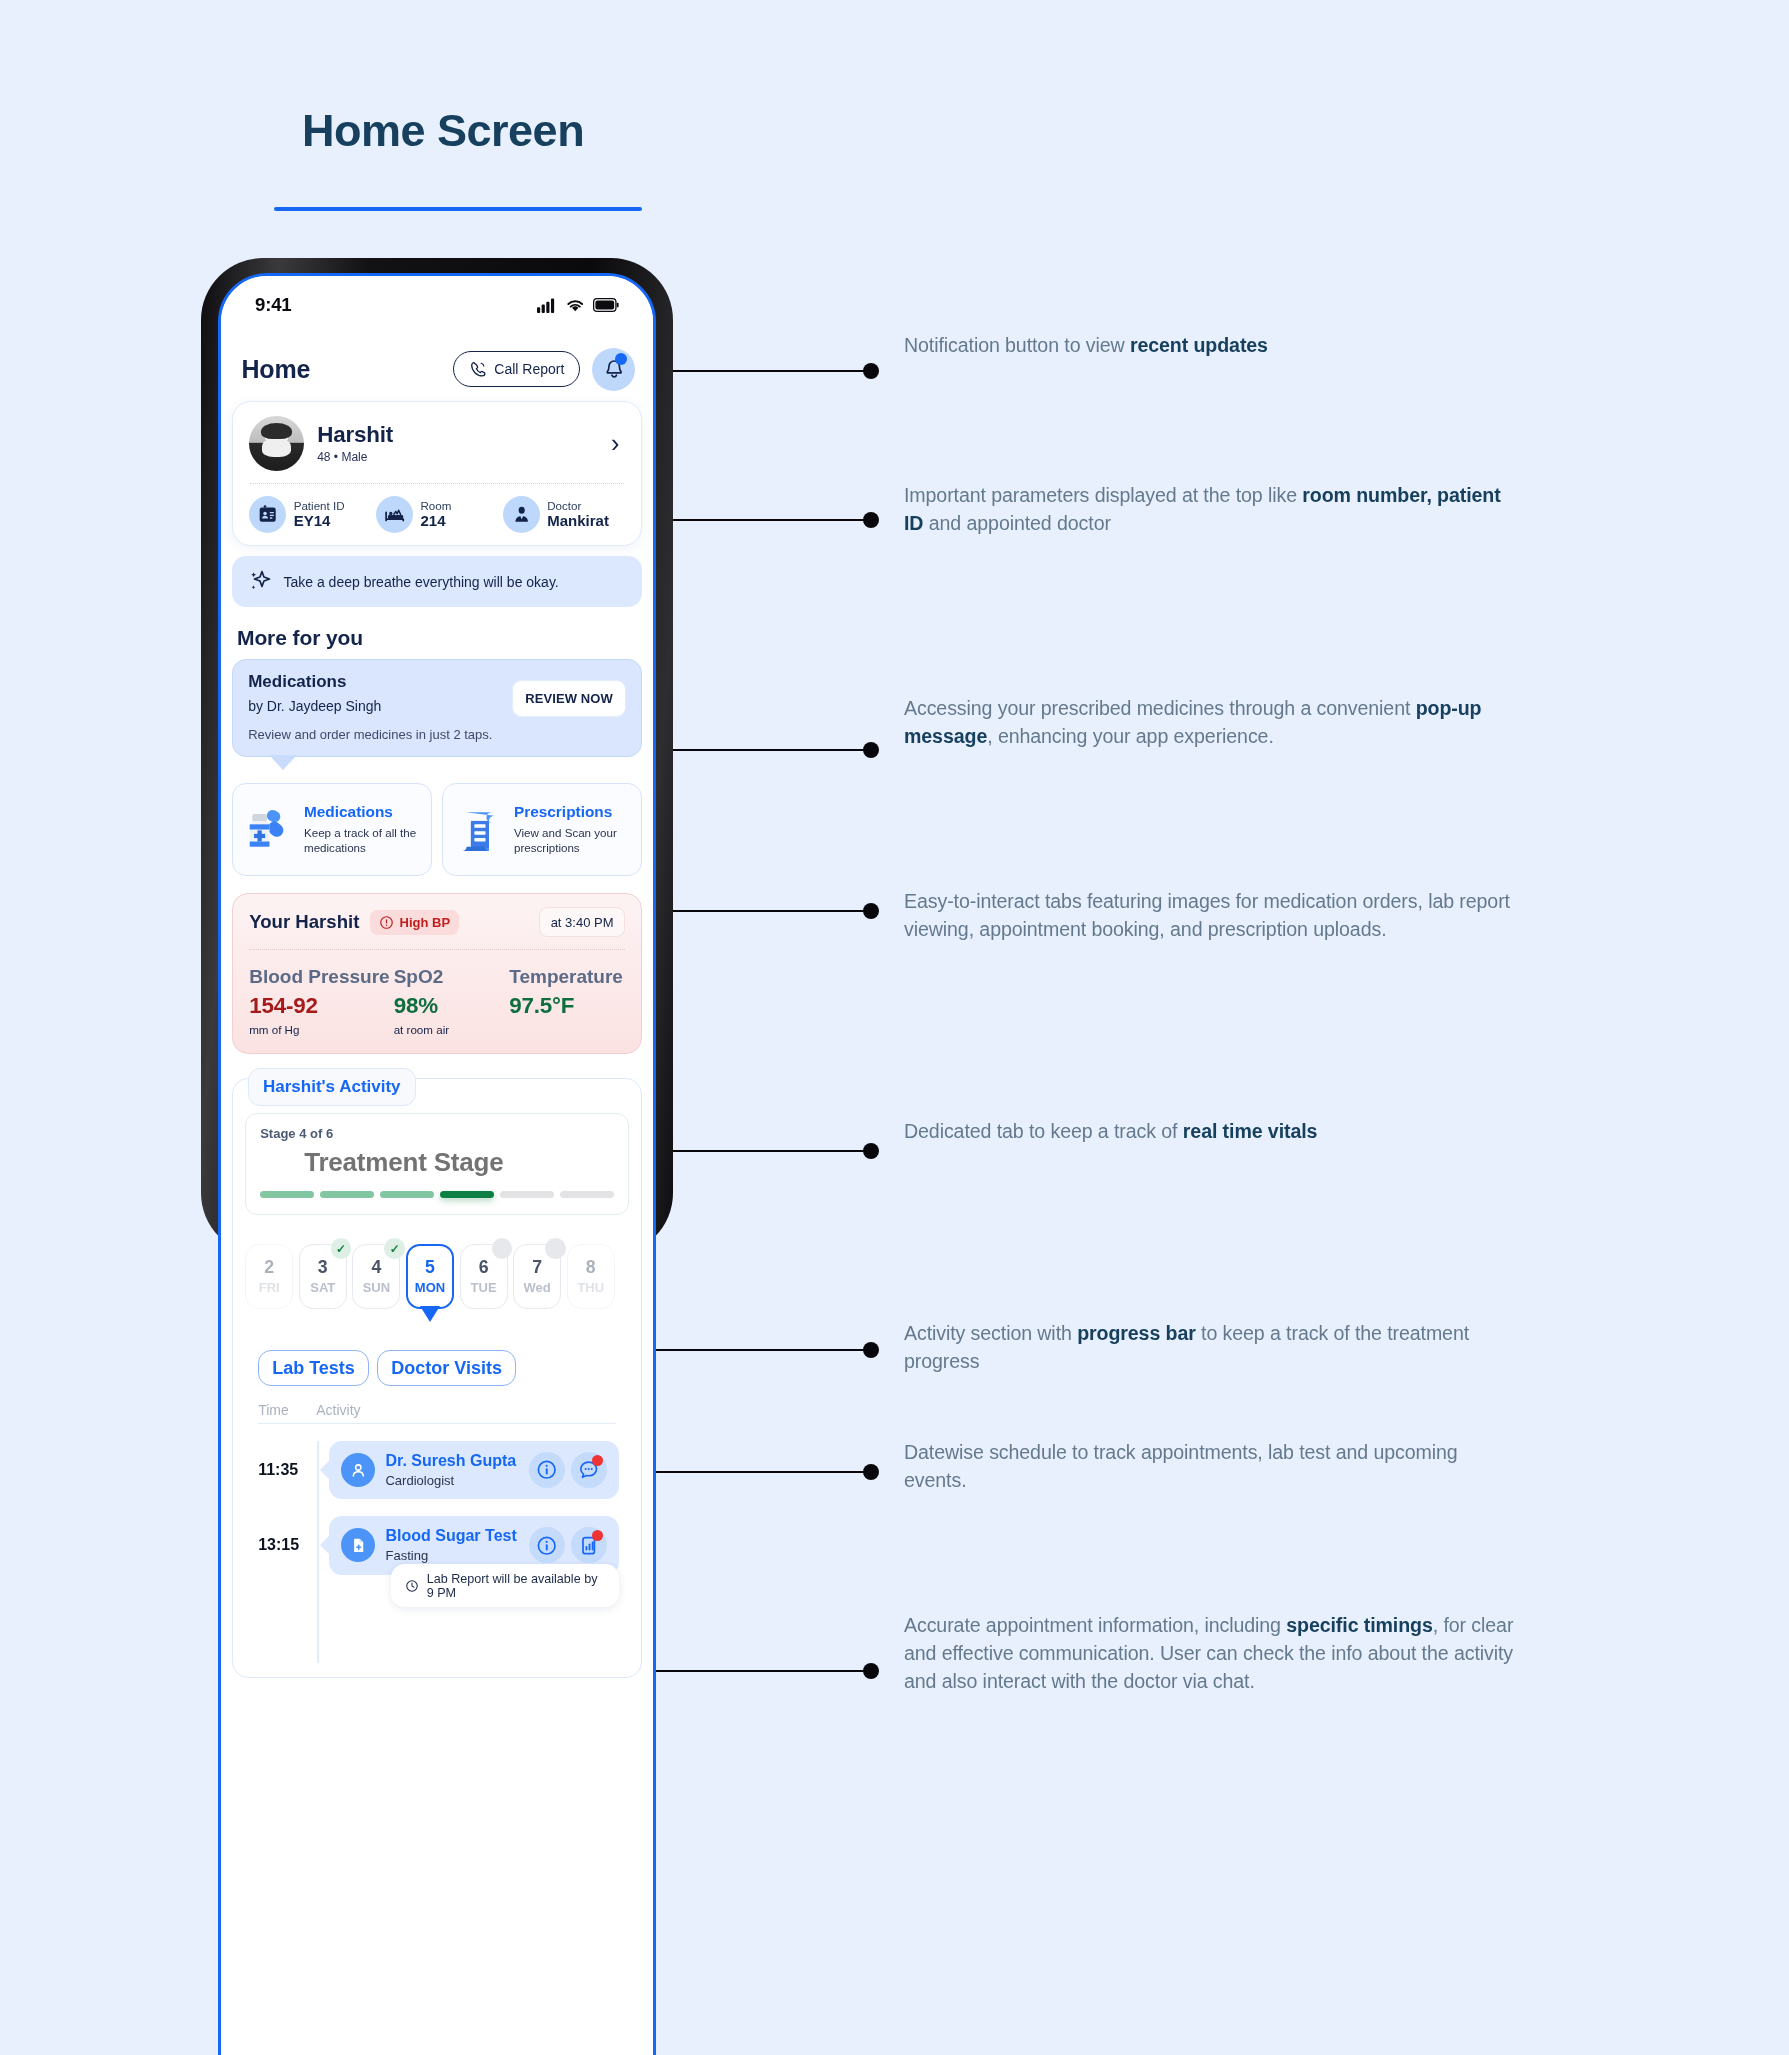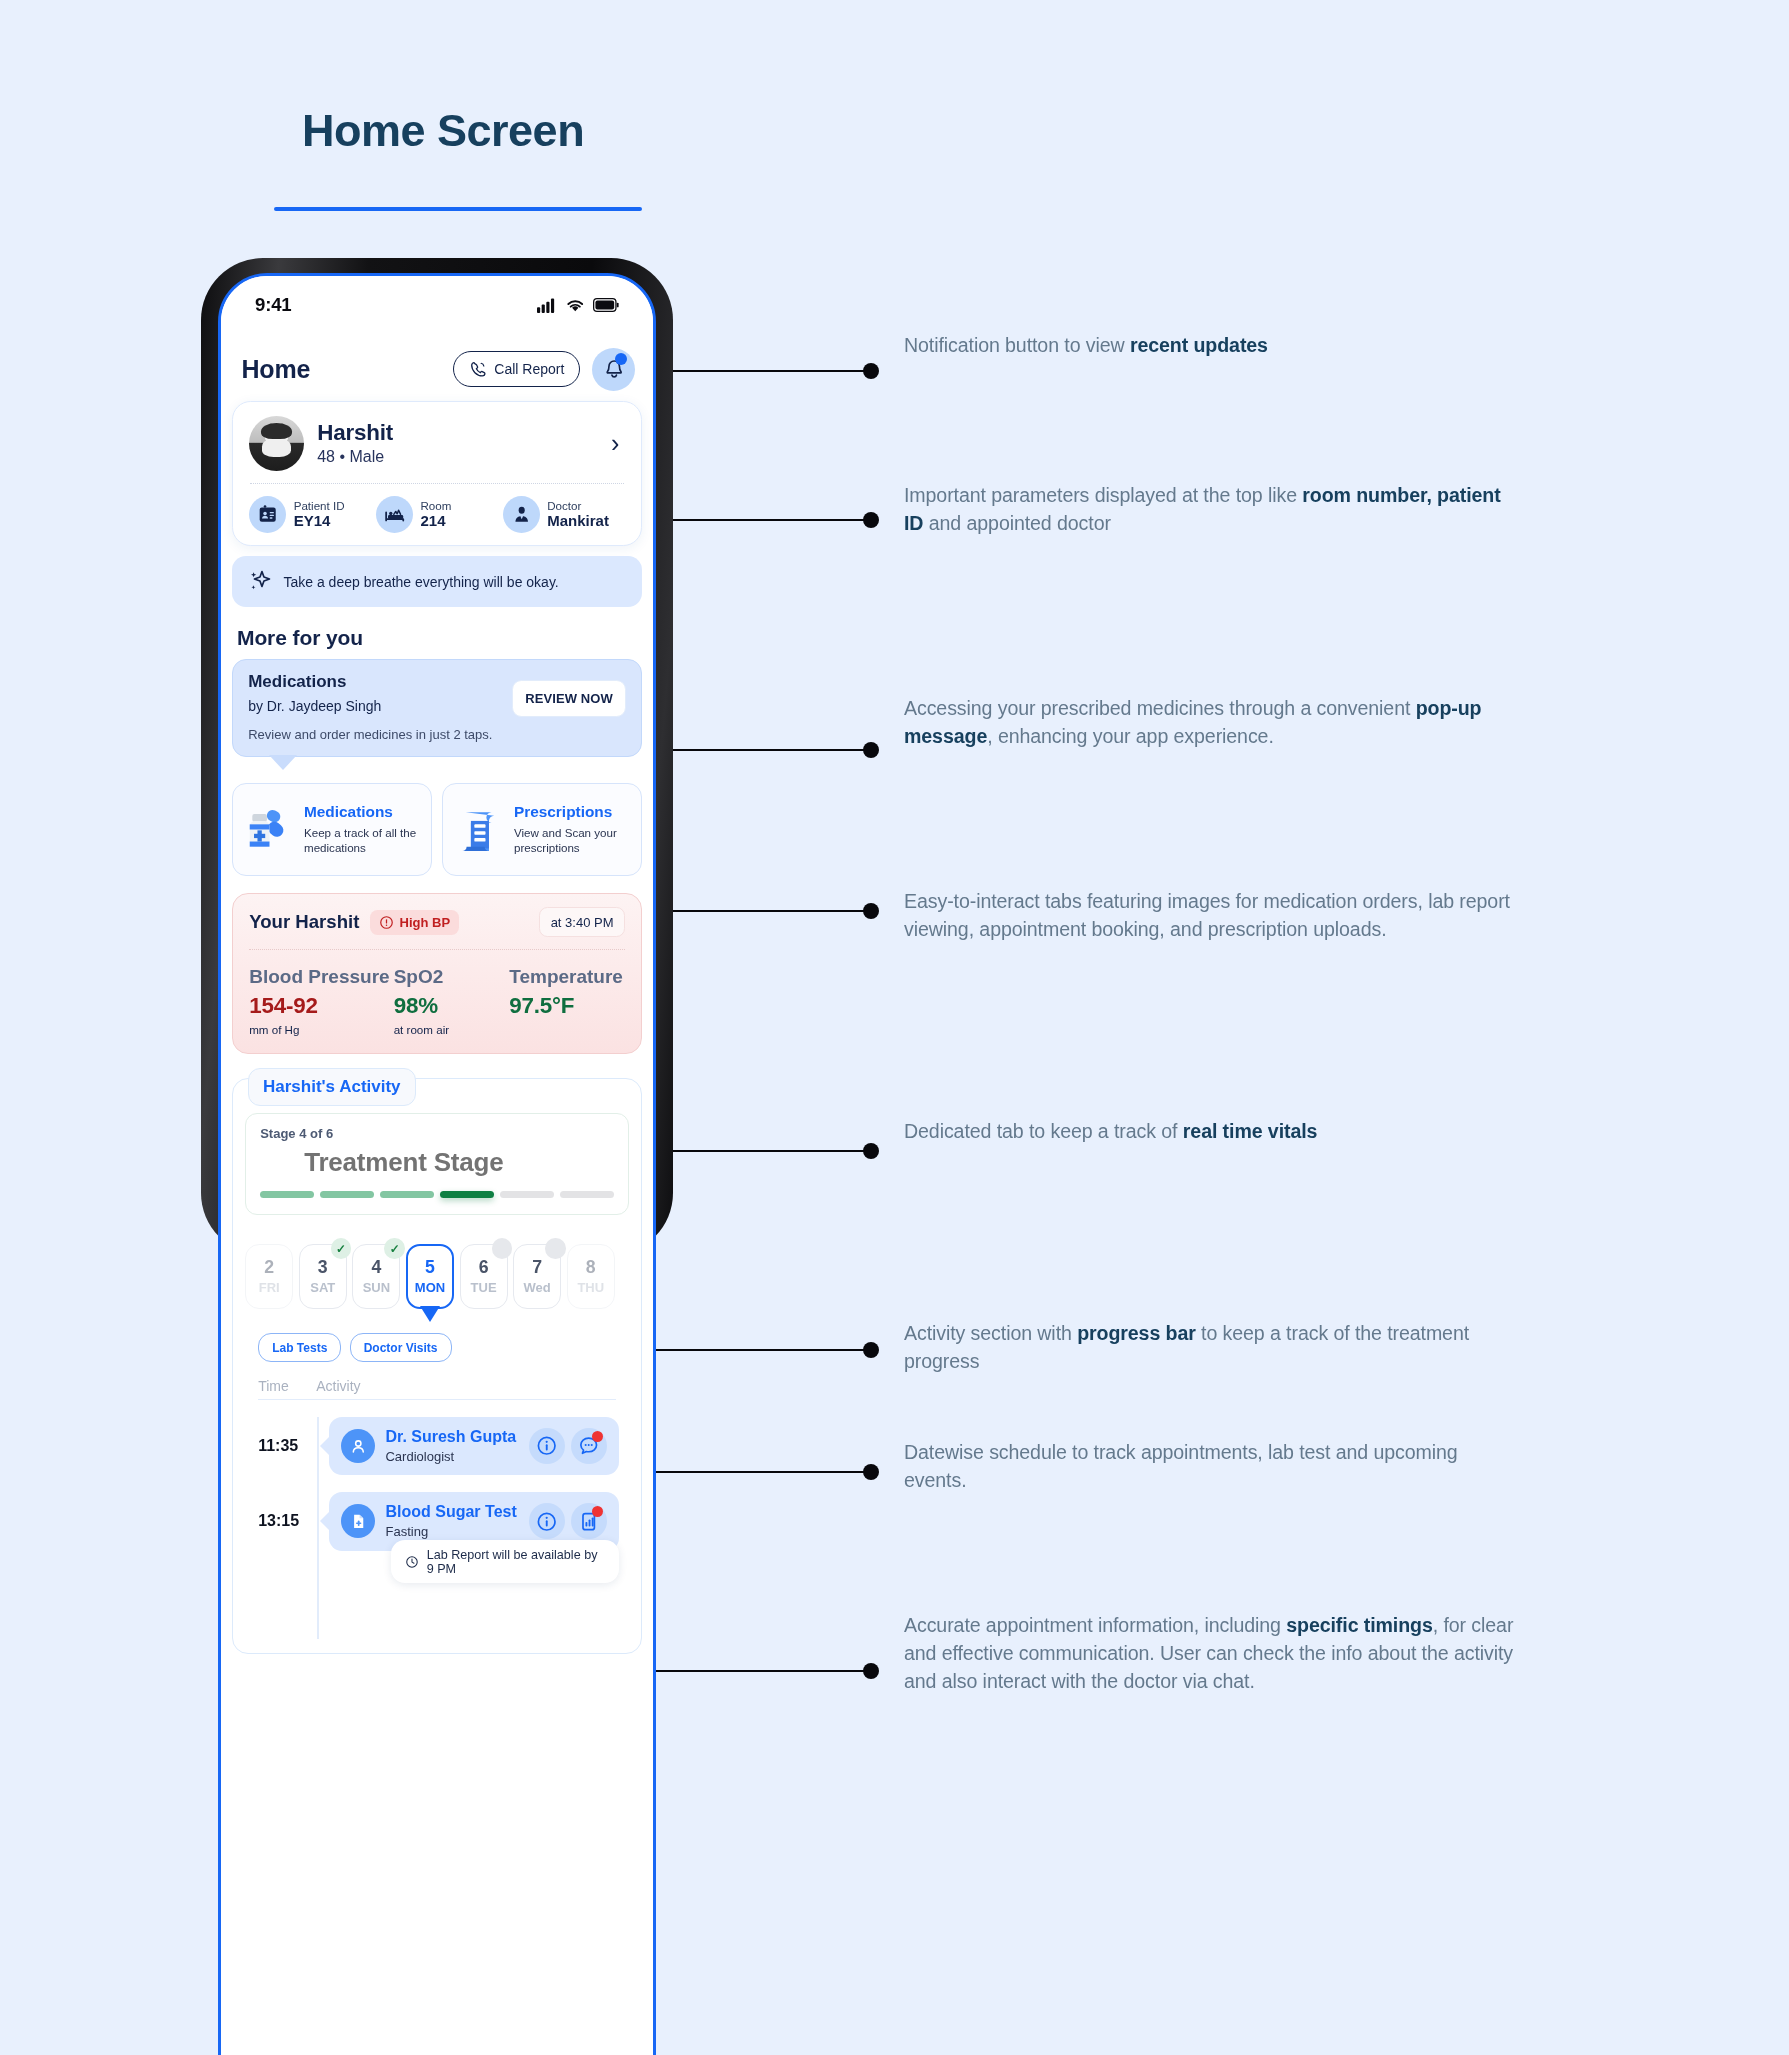--- a/index.html
+++ b/index.html
@@ -158,21 +158,21 @@
     width: 52%; height: 30%;
     background: #efefef;
     border-radius: 6.5px 6.5px 40% 40%;
   }
   .patient-names { margin-left: 13px; flex: 1; }
   .patient-name {
     font-size: 22.4px; font-weight: 700;
     color: #13234a; letter-spacing: -0.2px; line-height: 1.05;
   }
   .patient-sub {
-    font-size: 16px; color: #27335c; margin-top: 3.7px; font-weight: 500;
+    font-size: 12px; color: #27335c; margin-top: 3.7px; font-weight: 500;
   }
   .chev {
     font-size: 25px; color: #13234a; font-weight: 300; padding-right: 5.6px;
   }
   .dash {
     margin: 12px 0.9px 0 0.9px;
     border-top: 1.9px dotted #cfd6e4;
   }
   .meta-row {
     display: flex; align-items: center; margin-top: 12px; gap: 4.7px;
@@ -364,22 +364,23 @@
     width: 20.5px; height: 20.5px; border-radius: 50%;
     background: #e6e8ec;
   }
 
   
   .fchips { display: flex; gap: 8.4px; padding-left: 13px; margin-top: 2.8px; }
   .fchip {
     border: 1.4px solid #8cb5f7;
     border-radius: 13px;
     padding: 6.5px 13px;
-    font-size: 12px; font-weight: 600; color: #1767f5;
+    font-size: 18px; font-weight: 600; color: #1767f5;
     background: #fff;
+    margin-top: 17px;
   }
 
   
   .tl-head { display: flex; margin: 16px 0 0 13px; }
   .tl-h { font-size: 14px; color: #aab2c0; }
   .tl-h.time { width: 58px; }
   .tl-line { margin: 4.7px 13px 0 13px; border-top: 1.4px solid #e2ecfb; }
   .tl-body { position: relative; padding-left: 13px; }
   .tl-vert {
     position: absolute; left: 72px; top: 0; bottom: 0;

